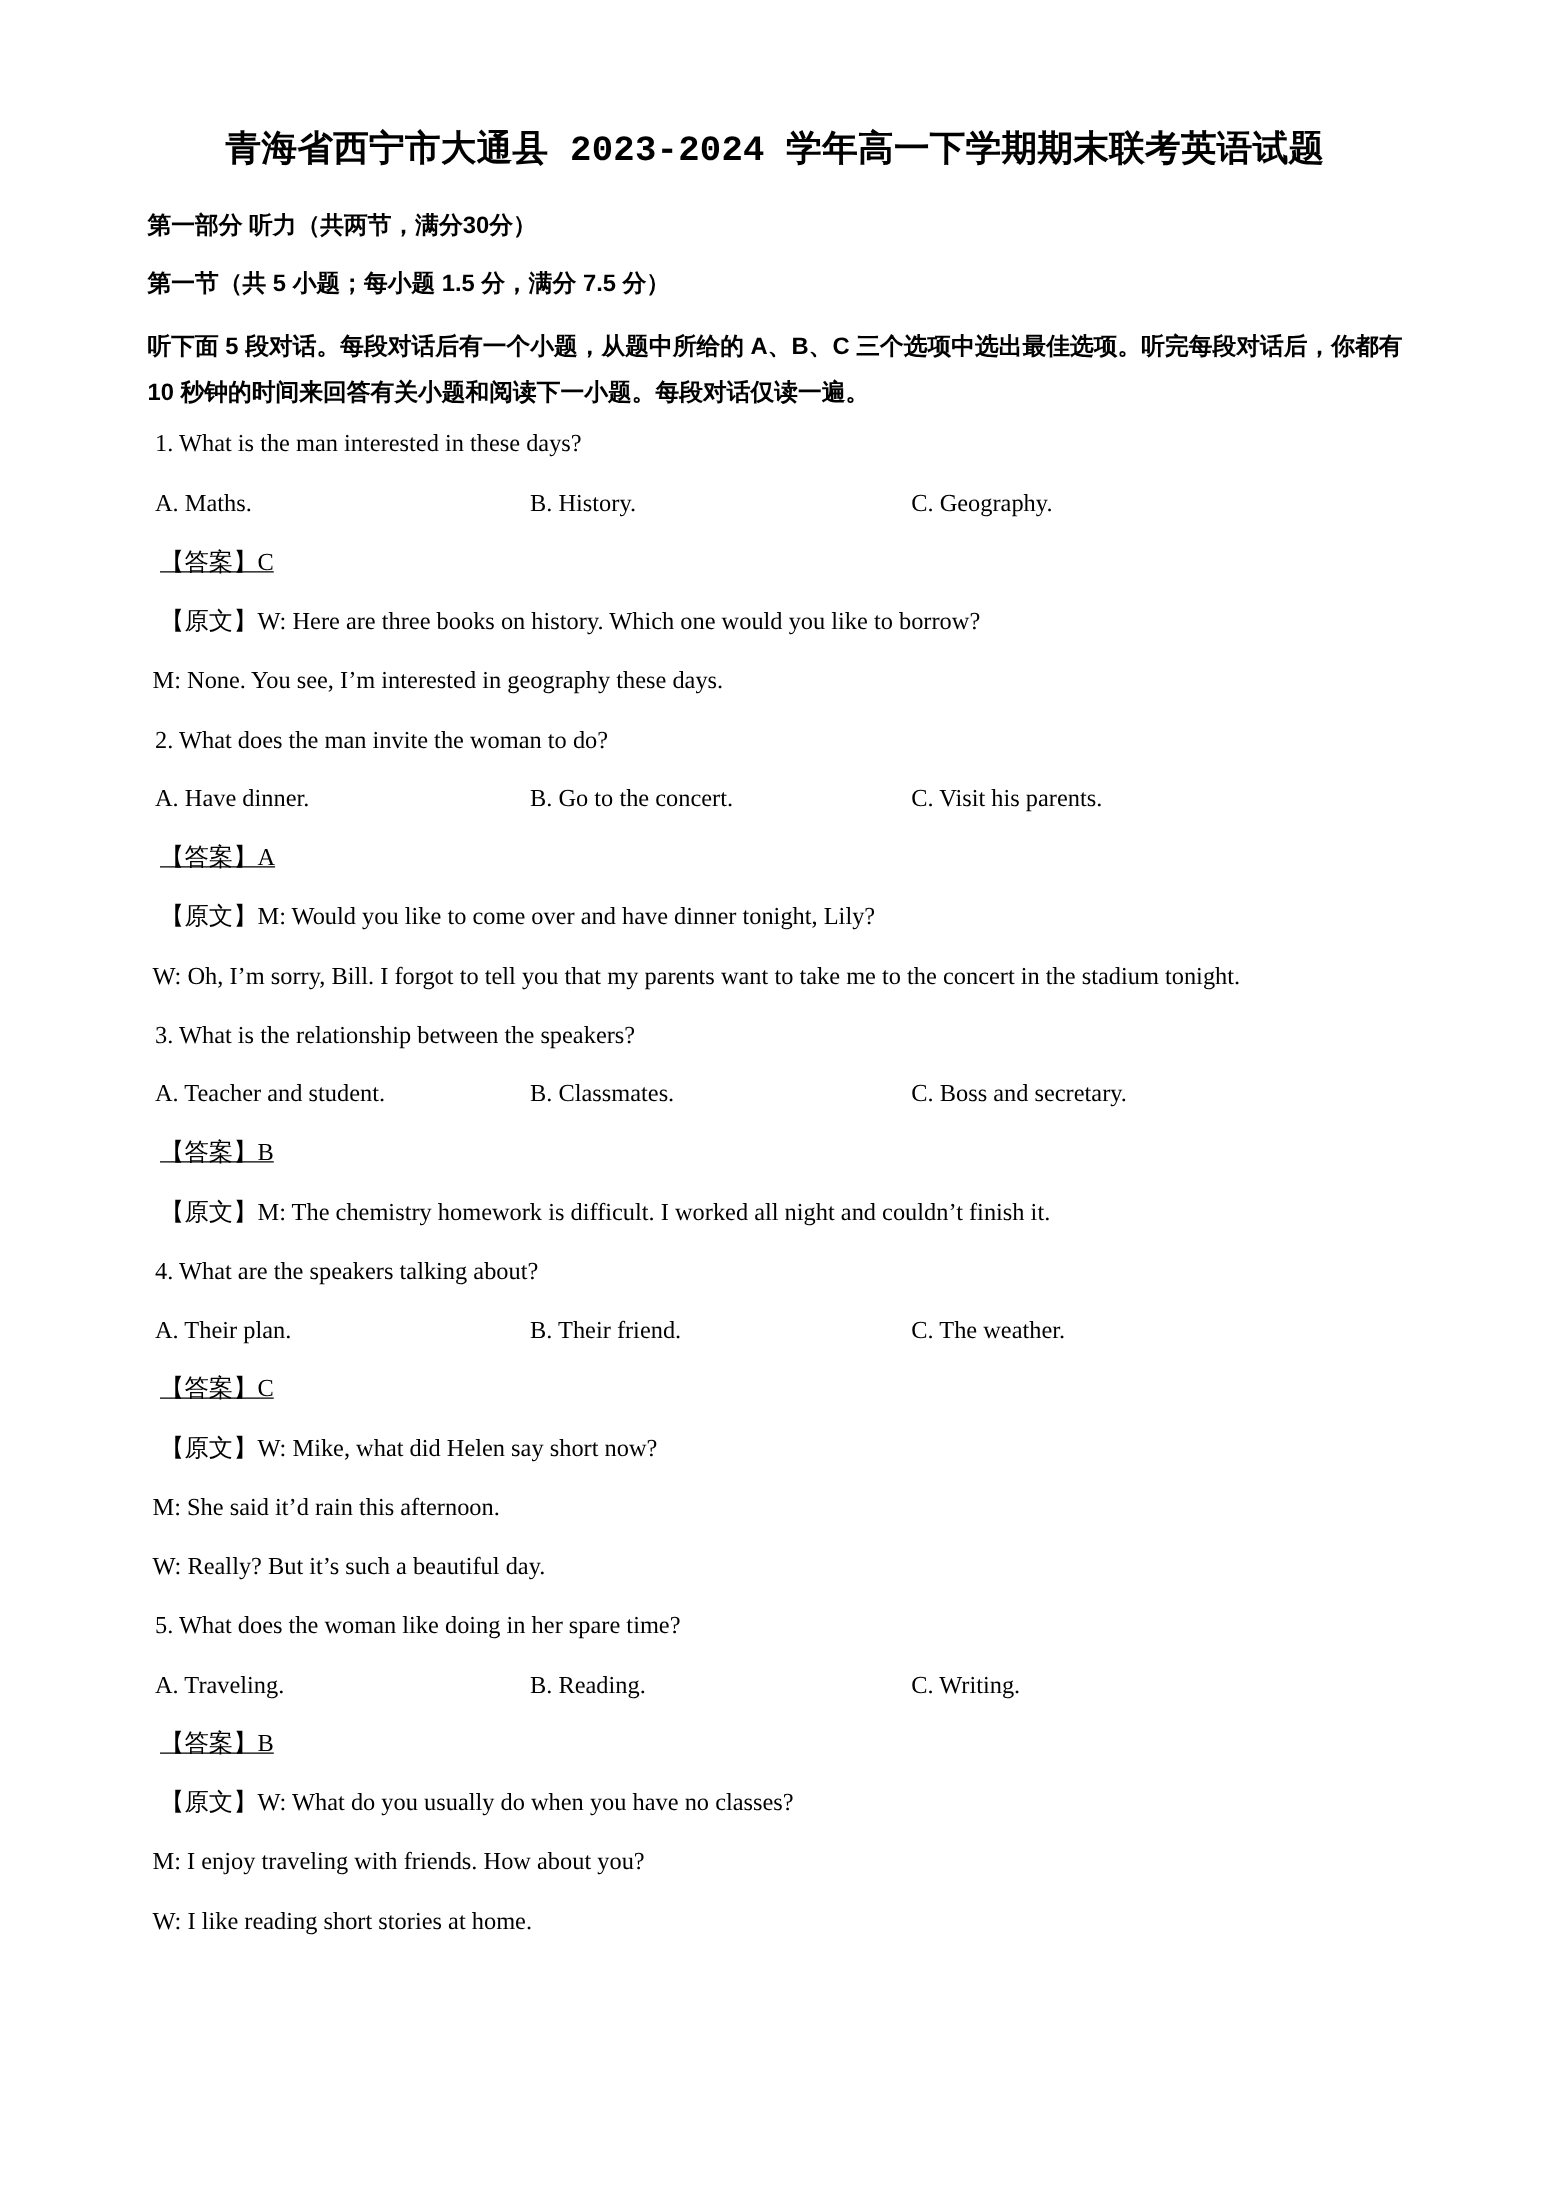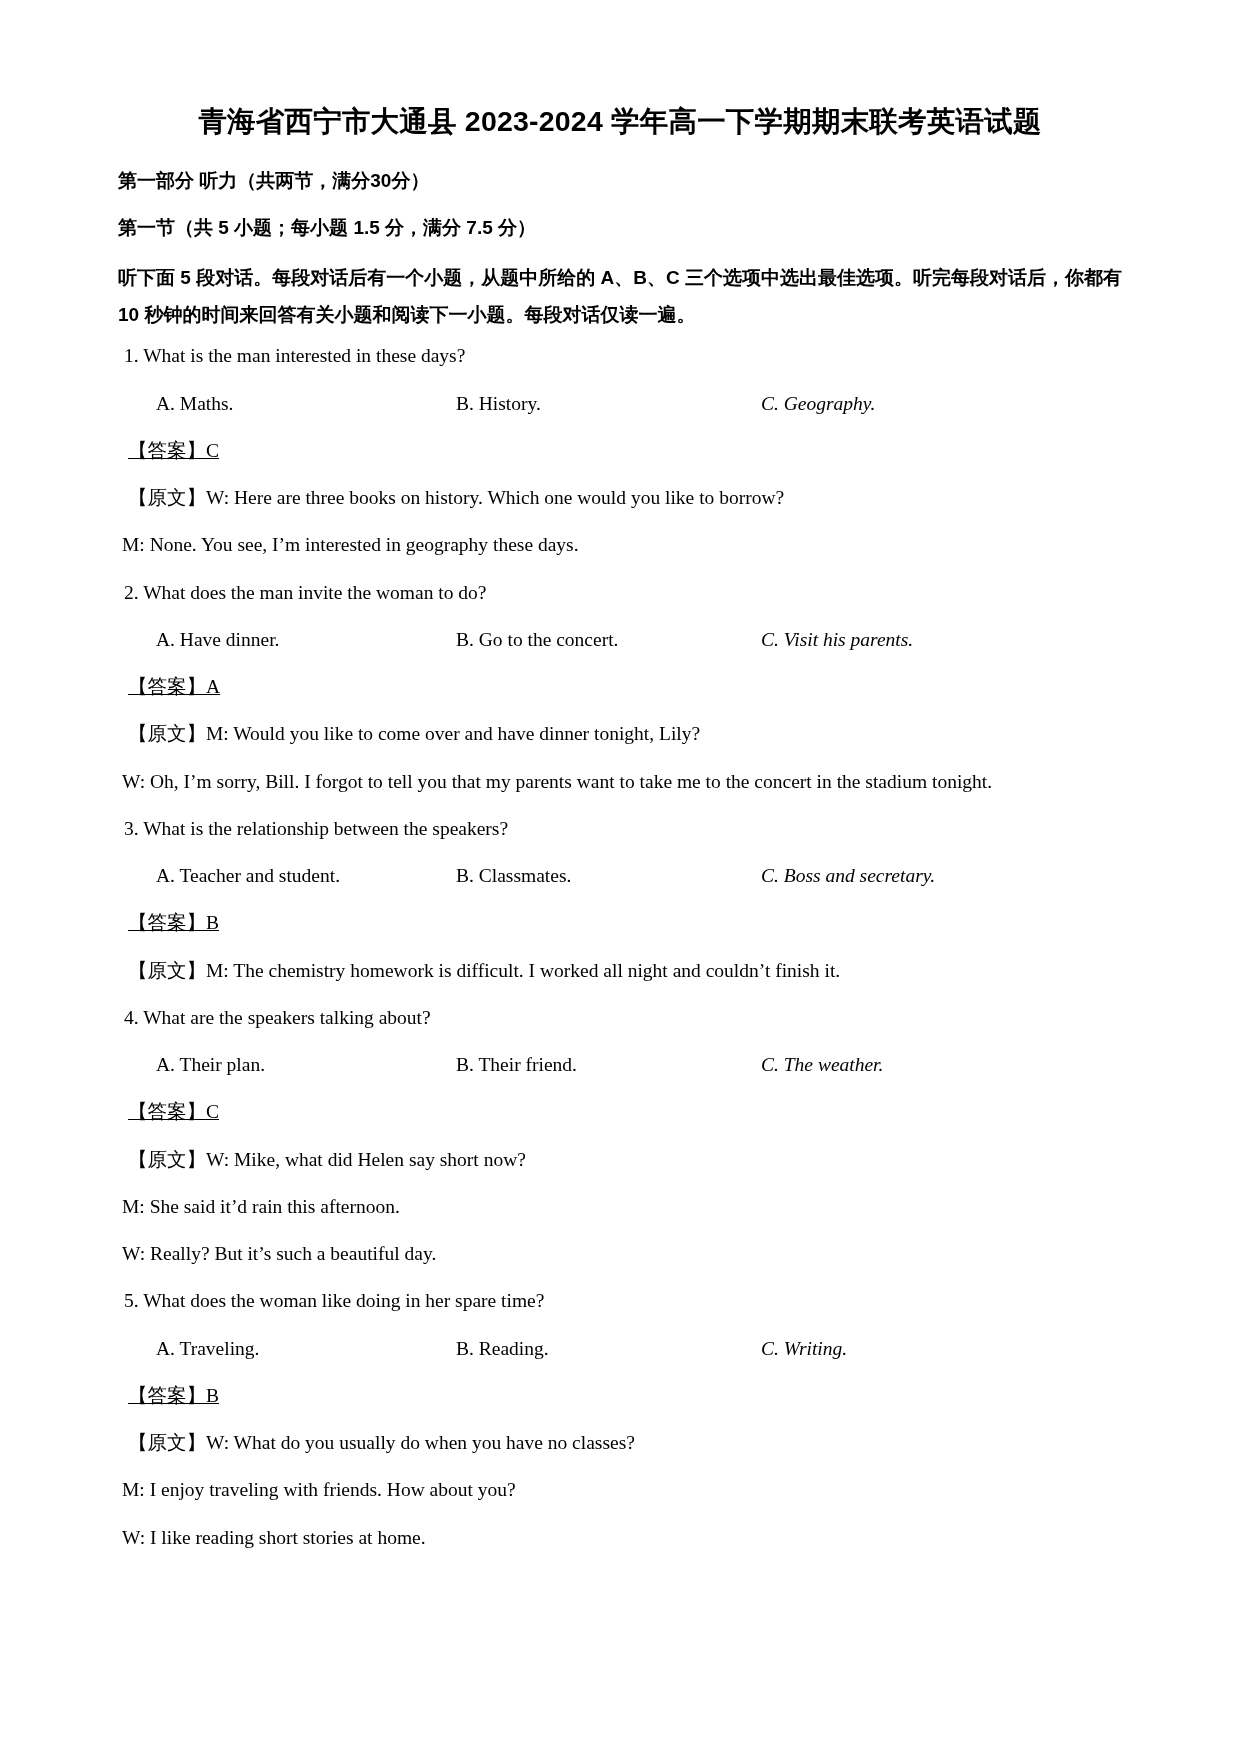--- a/index.html
+++ b/index.html
@@ -17,21 +17,21 @@
   }
   .page {
     position: relative;
     width: 1240px;
     min-height: 1754px;
     box-sizing: border-box;
     padding: 96px 118px 60px 118px;
     background: #fff;
   }
   .doc-title {
-    font-family: Liberation Sans, sans-serif;
+    font-family: Liberation Mono, monospace;
     font-weight: bold;
     font-size: 28.5px;
     line-height: 1.35;
     text-align: center;
     letter-spacing: 0.2px;
     margin: 6px 0 26px 0;
     white-space: nowrap;
   }
   .sec-head {
     font-family: Liberation Sans, sans-serif;
@@ -58,23 +58,23 @@
   .opts {
     display: flex;
     margin: 0 0 18px 0;
     padding-left: 6px;
     font-size: 19.5px;
     line-height: 1.5;
   }
   .opts .opt {
     flex: 0 0 auto;
   }
-  .opts .opt.a { width: 300px; margin-left: 32px; }
+  .opts .opt.a { width: 300px; }
   .opts .opt.b { width: 305px; }
-  .opts .opt.c { width: auto; font-style: italic; }
+  .opts .opt.c { width: auto; }
   .ans-line {
     font-size: 19.5px;
     line-height: 1.5;
     margin: 0 0 18px 0;
     padding-left: 10px;
     text-decoration: underline;
   }
   .script-line {
     font-size: 19.5px;
     line-height: 1.5;

